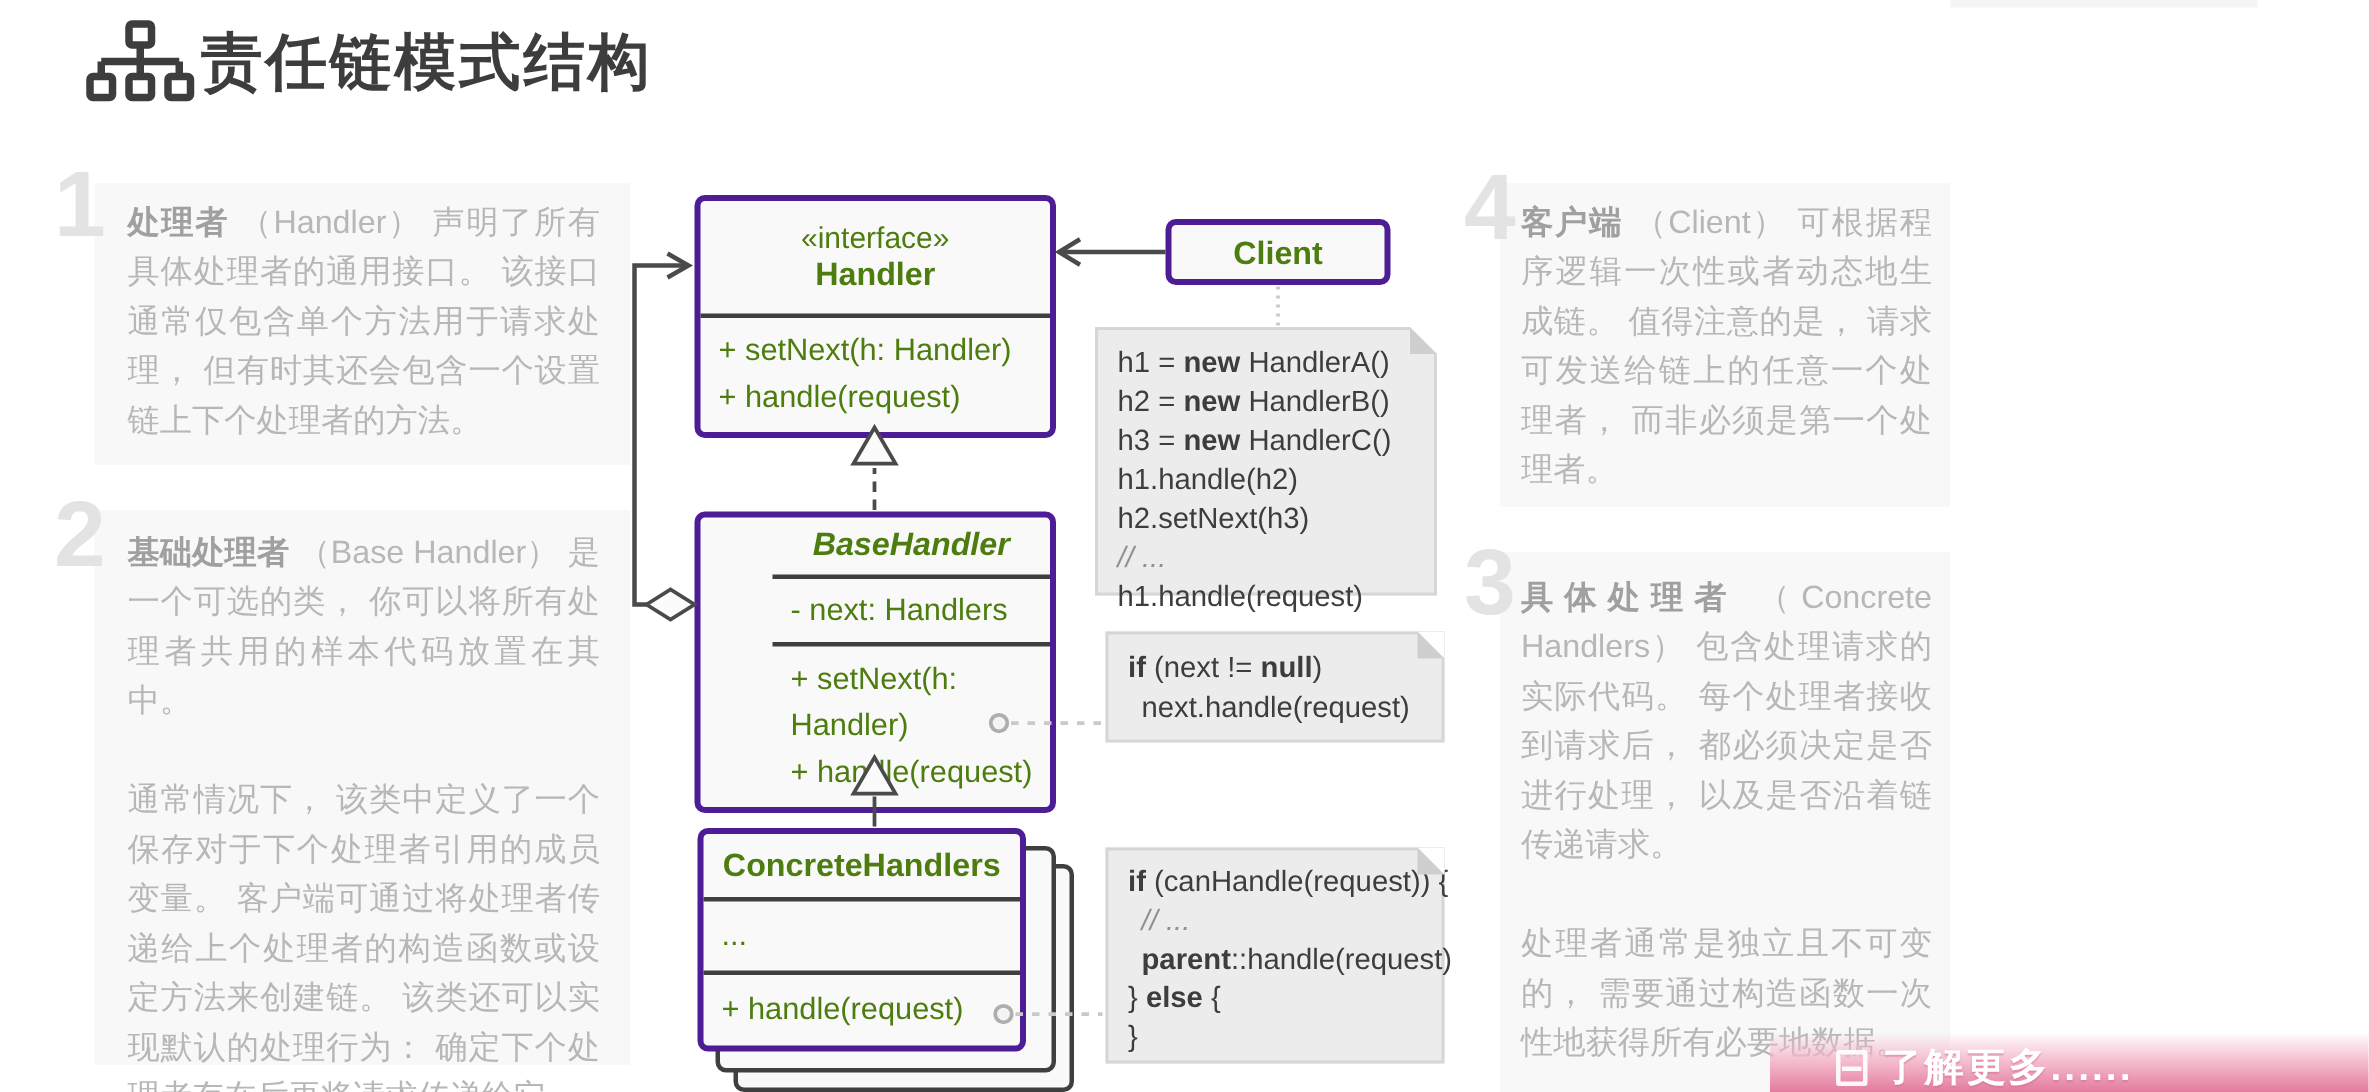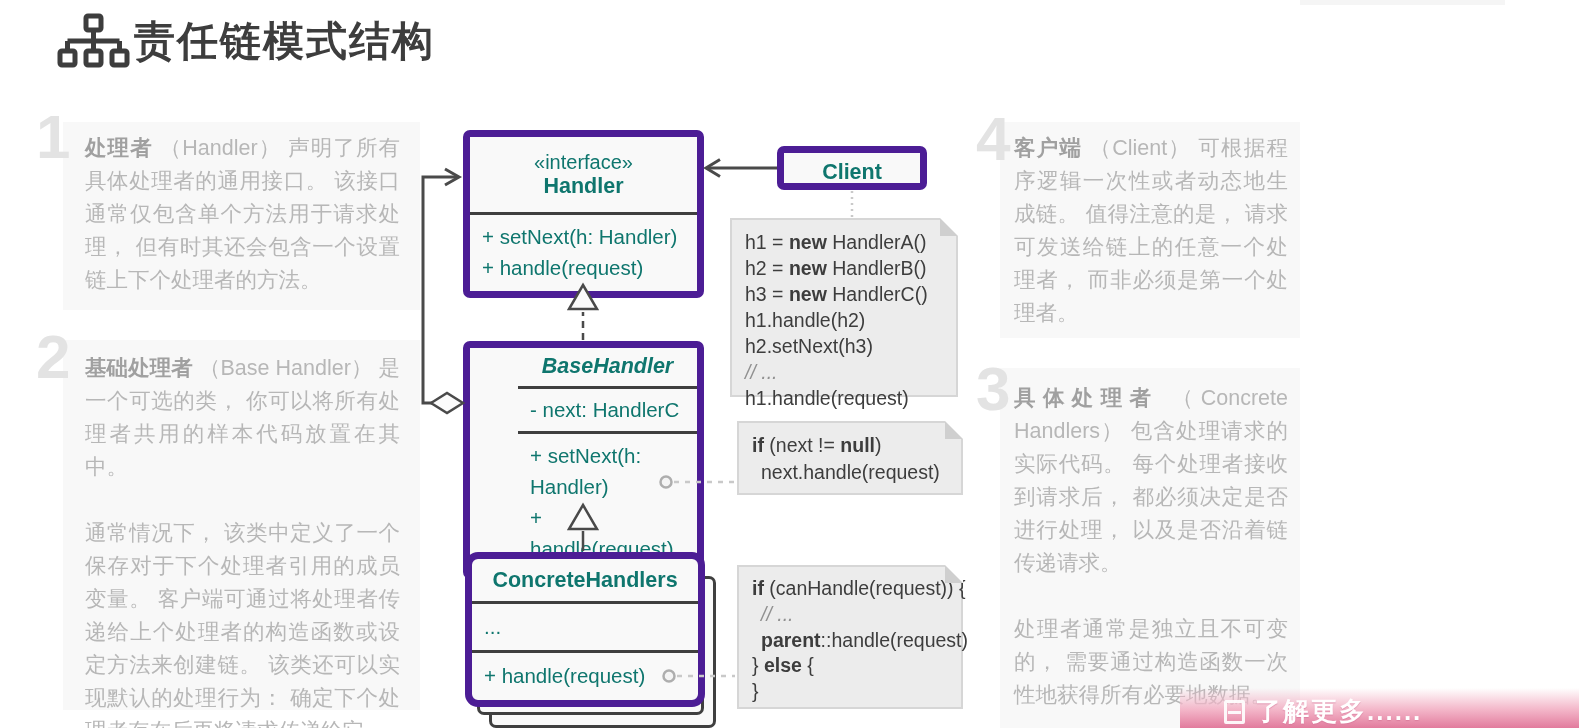--- a/index.html
+++ b/index.html
@@ -21,39 +21,39 @@
   #ann1 { left:63px; top:122px; width:357px; height:188px; padding:10px 20px 0 22px; }
   #ann1 .ann-num { left:-27px; top:-16px; }
   #ann2 { left:63px; top:340px; width:357px; height:370px; padding:12px 20px 0 22px; }
   #ann2 .ann-num { left:-27px; top:-14px; }
   #ann4 { left:1000px; top:122px; width:300px; height:216px; padding:10px 12px 0 14px; }
   #ann4 .ann-num { left:-24px; top:-14px; }
   #ann3 { left:1000px; top:368px; width:300px; height:360px; padding:14px 12px 0 14px; }
   #ann3 .ann-num { left:-24px; top:-10px; }
 
   
-  .uml-box { position:absolute; background:#f9f9f9; border:7px solid #4c1d95;
-    border-radius:7px; color:#0f766e; z-index:3; }
+  .uml-box { position:absolute; background:#f9f9f9; border:4px solid #4c1d95;
+    border-radius:7px; color:#4d7c0f; z-index:3; }
   .uml-head { text-align:center; padding:6px 4px 7px 4px; }
   .stereo { font-size:20px; }
   .uml-name { font-size:21.5px; font-weight:bold; }
   .uml-sec { border-top:3px solid #3f3f3f; padding:6px 10px 8px 12px; font-size:20.5px;
     line-height:31px; }
   #handler-box { left:463px; top:130px; width:241px; }
   #handler-box .uml-head { padding-top:14px; padding-bottom:13px; }
   #client-box { left:777px; top:146px; width:150px; height:44px; }
   #client-box .uml-head { padding-top:7px; }
   #base-box { left:463px; top:341px; width:241px;padding-left:48px; }
   #base-box .uml-name { font-style:italic; }
   #base-box .attr-sec { padding:5px 10px 6px 12px; }
   .stack-box { position:absolute; background:#f9f9f9; border:3px solid #3f3f3f;
     border-radius:7px; }
   #stack2 { left:489px; top:576px; width:227px; height:152px; z-index:1; }
   #stack1 { left:477px; top:564px; width:227px; height:151px; z-index:2; }
-  #concrete-box { left:465px; top:552px; width:240px;border-radius:13px; }
+  #concrete-box { left:465px; top:552px; width:219px; }
   #concrete-box .uml-head { padding-top:9px; padding-bottom:8px; }
   #concrete-box .dots-sec { padding:2px 10px 2px 12px; line-height:42px; }
   #concrete-box .m-sec { line-height:38px; padding-top:4px; padding-bottom:5px; }
 
   
   .note { position:absolute; background:#ececec; border:2px solid #d6d6d6; color:#3d3d3d;
     font-size:19.5px; padding:9px 12px 8px 13px; z-index:2; }
   .note::before { content:""; position:absolute; top:-2px; right:-2px; border-style:solid;
     border-width:0 18px 18px 0; border-color:#ffffff #ffffff #cfcfcf #cfcfcf; }
   .note .ln { white-space:pre; }
@@ -133,21 +133,21 @@
   <div class="uml-head">
     <div class="uml-name">Client</div>
   </div>
 </div>
 
 <div class="uml-box" id="base-box">
   <div class="uml-head">
     <div class="uml-name">BaseHandler</div>
   </div>
   <div class="uml-sec attr-sec">
-    <div>- next: HandlerC</div>
+    <div>- next: Handlers</div>
   </div>
   <div class="uml-sec">
     <div>+ setNext(h: Handler)</div>
     <div>+ handle(request)</div>
   </div>
 </div>
 
 <div class="stack-box" id="stack2"></div>
 <div class="stack-box" id="stack1"></div>
 <div class="uml-box" id="concrete-box">

